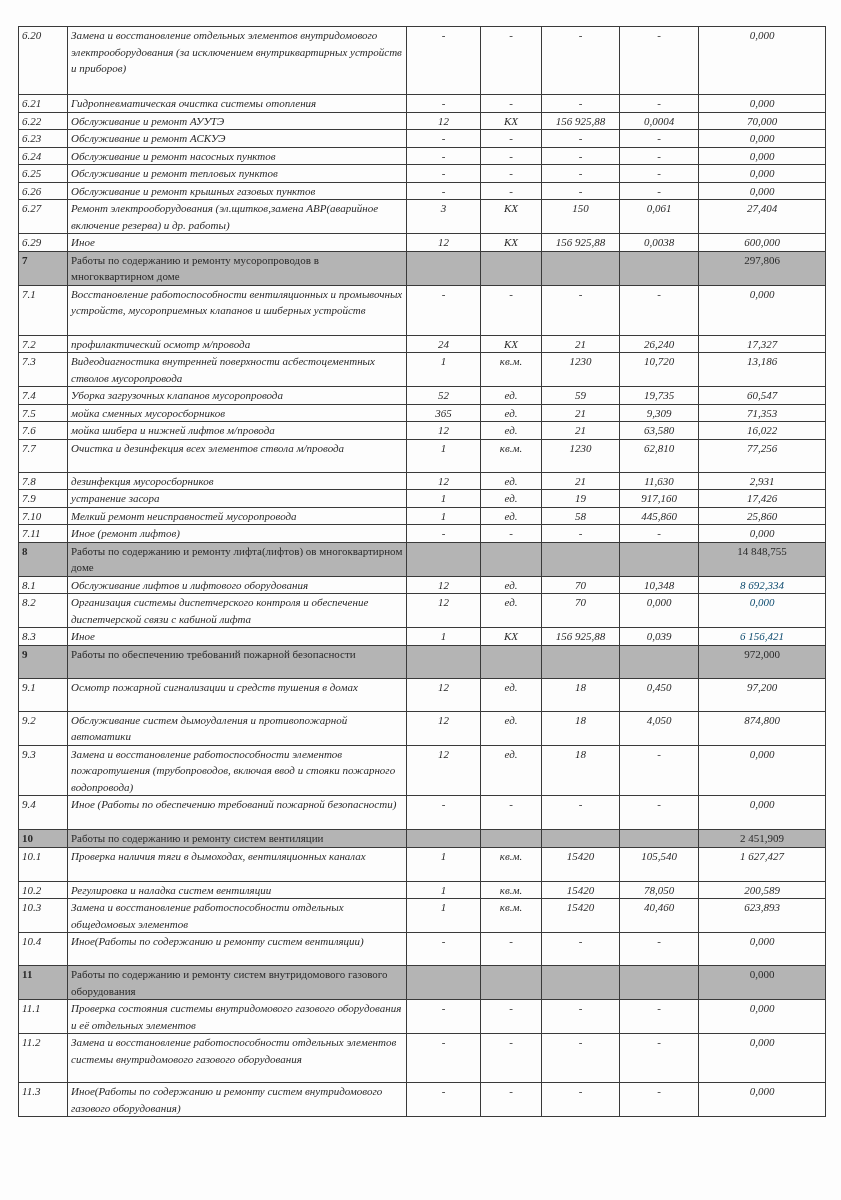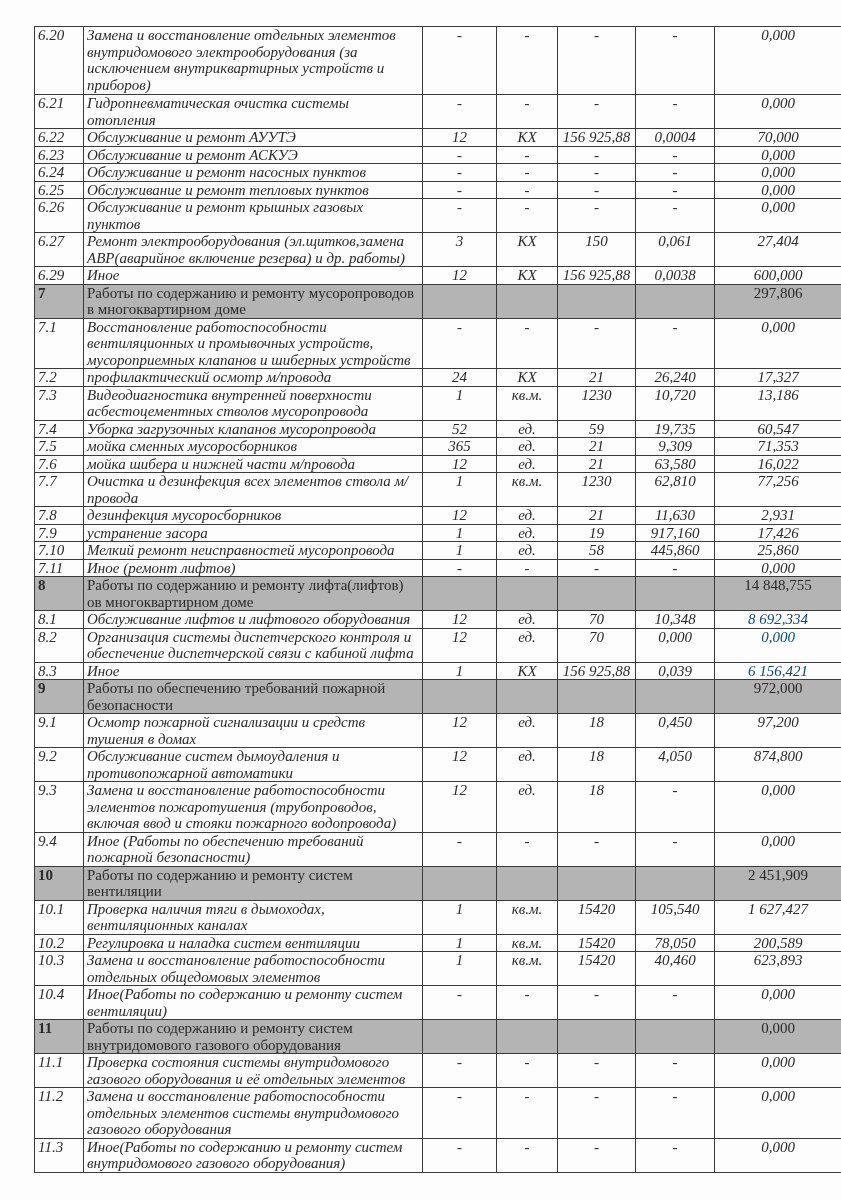--- a/index.html
+++ b/index.html
@@ -1,23 +1,23 @@
 <!DOCTYPE html>
 <html><head>
 <meta charset="utf-8">
 <style>
   html, body { margin: 0; padding: 0; background: #ffffff; }
   body { width: 841px; height: 1200px; position: relative; overflow: hidden; }
   .page { position: absolute; left: 0; top: 0; width: 841px; height: 1200px; background: #fdfdfd; }
   table.works {
-    position: absolute; left: 34px; top: 26px;
+    position: absolute; left: 18px; top: 26px;
     border-collapse: collapse; table-layout: fixed;
     width: 807px;
     font-family: "Liberation Serif", "DejaVu Serif", serif;
-    font-size: 15px; line-height: 16.5px; color: #2a2a2a;
+    font-size: 11px; line-height: 16.5px; color: #2a2a2a;
   }
   table.works td {
     border: 1.3px solid #3a3a3a;
     padding: 0 3px;
     vertical-align: top;
     overflow: hidden;
   }
   td.num { font-style: italic; }
   td.name { font-style: italic; }
   td.c { text-align: center; vertical-align: middle; font-style: italic; }
@@ -172,21 +172,21 @@
           <td class="num">7.5</td>
           <td class="name">мойка сменных мусоросборников</td>
           <td class="c">365</td>
           <td class="c">ед.</td>
           <td class="c">21</td>
           <td class="c">9,309</td>
           <td class="c">71,353</td>
         </tr>
         <tr style="height: 17px;">
           <td class="num">7.6</td>
-          <td class="name">мойка шибера и нижней части м/провода</td>
+          <td class="name">мойка шибера и нижней лифтов м/провода</td>
           <td class="c">12</td>
           <td class="c">ед.</td>
           <td class="c">21</td>
           <td class="c">63,580</td>
           <td class="c">16,022</td>
         </tr>
         <tr style="height: 33px;">
           <td class="num">7.7</td>
           <td class="name">Очистка и дезинфекция всех элементов ствола м/провода</td>
           <td class="c">1</td>

